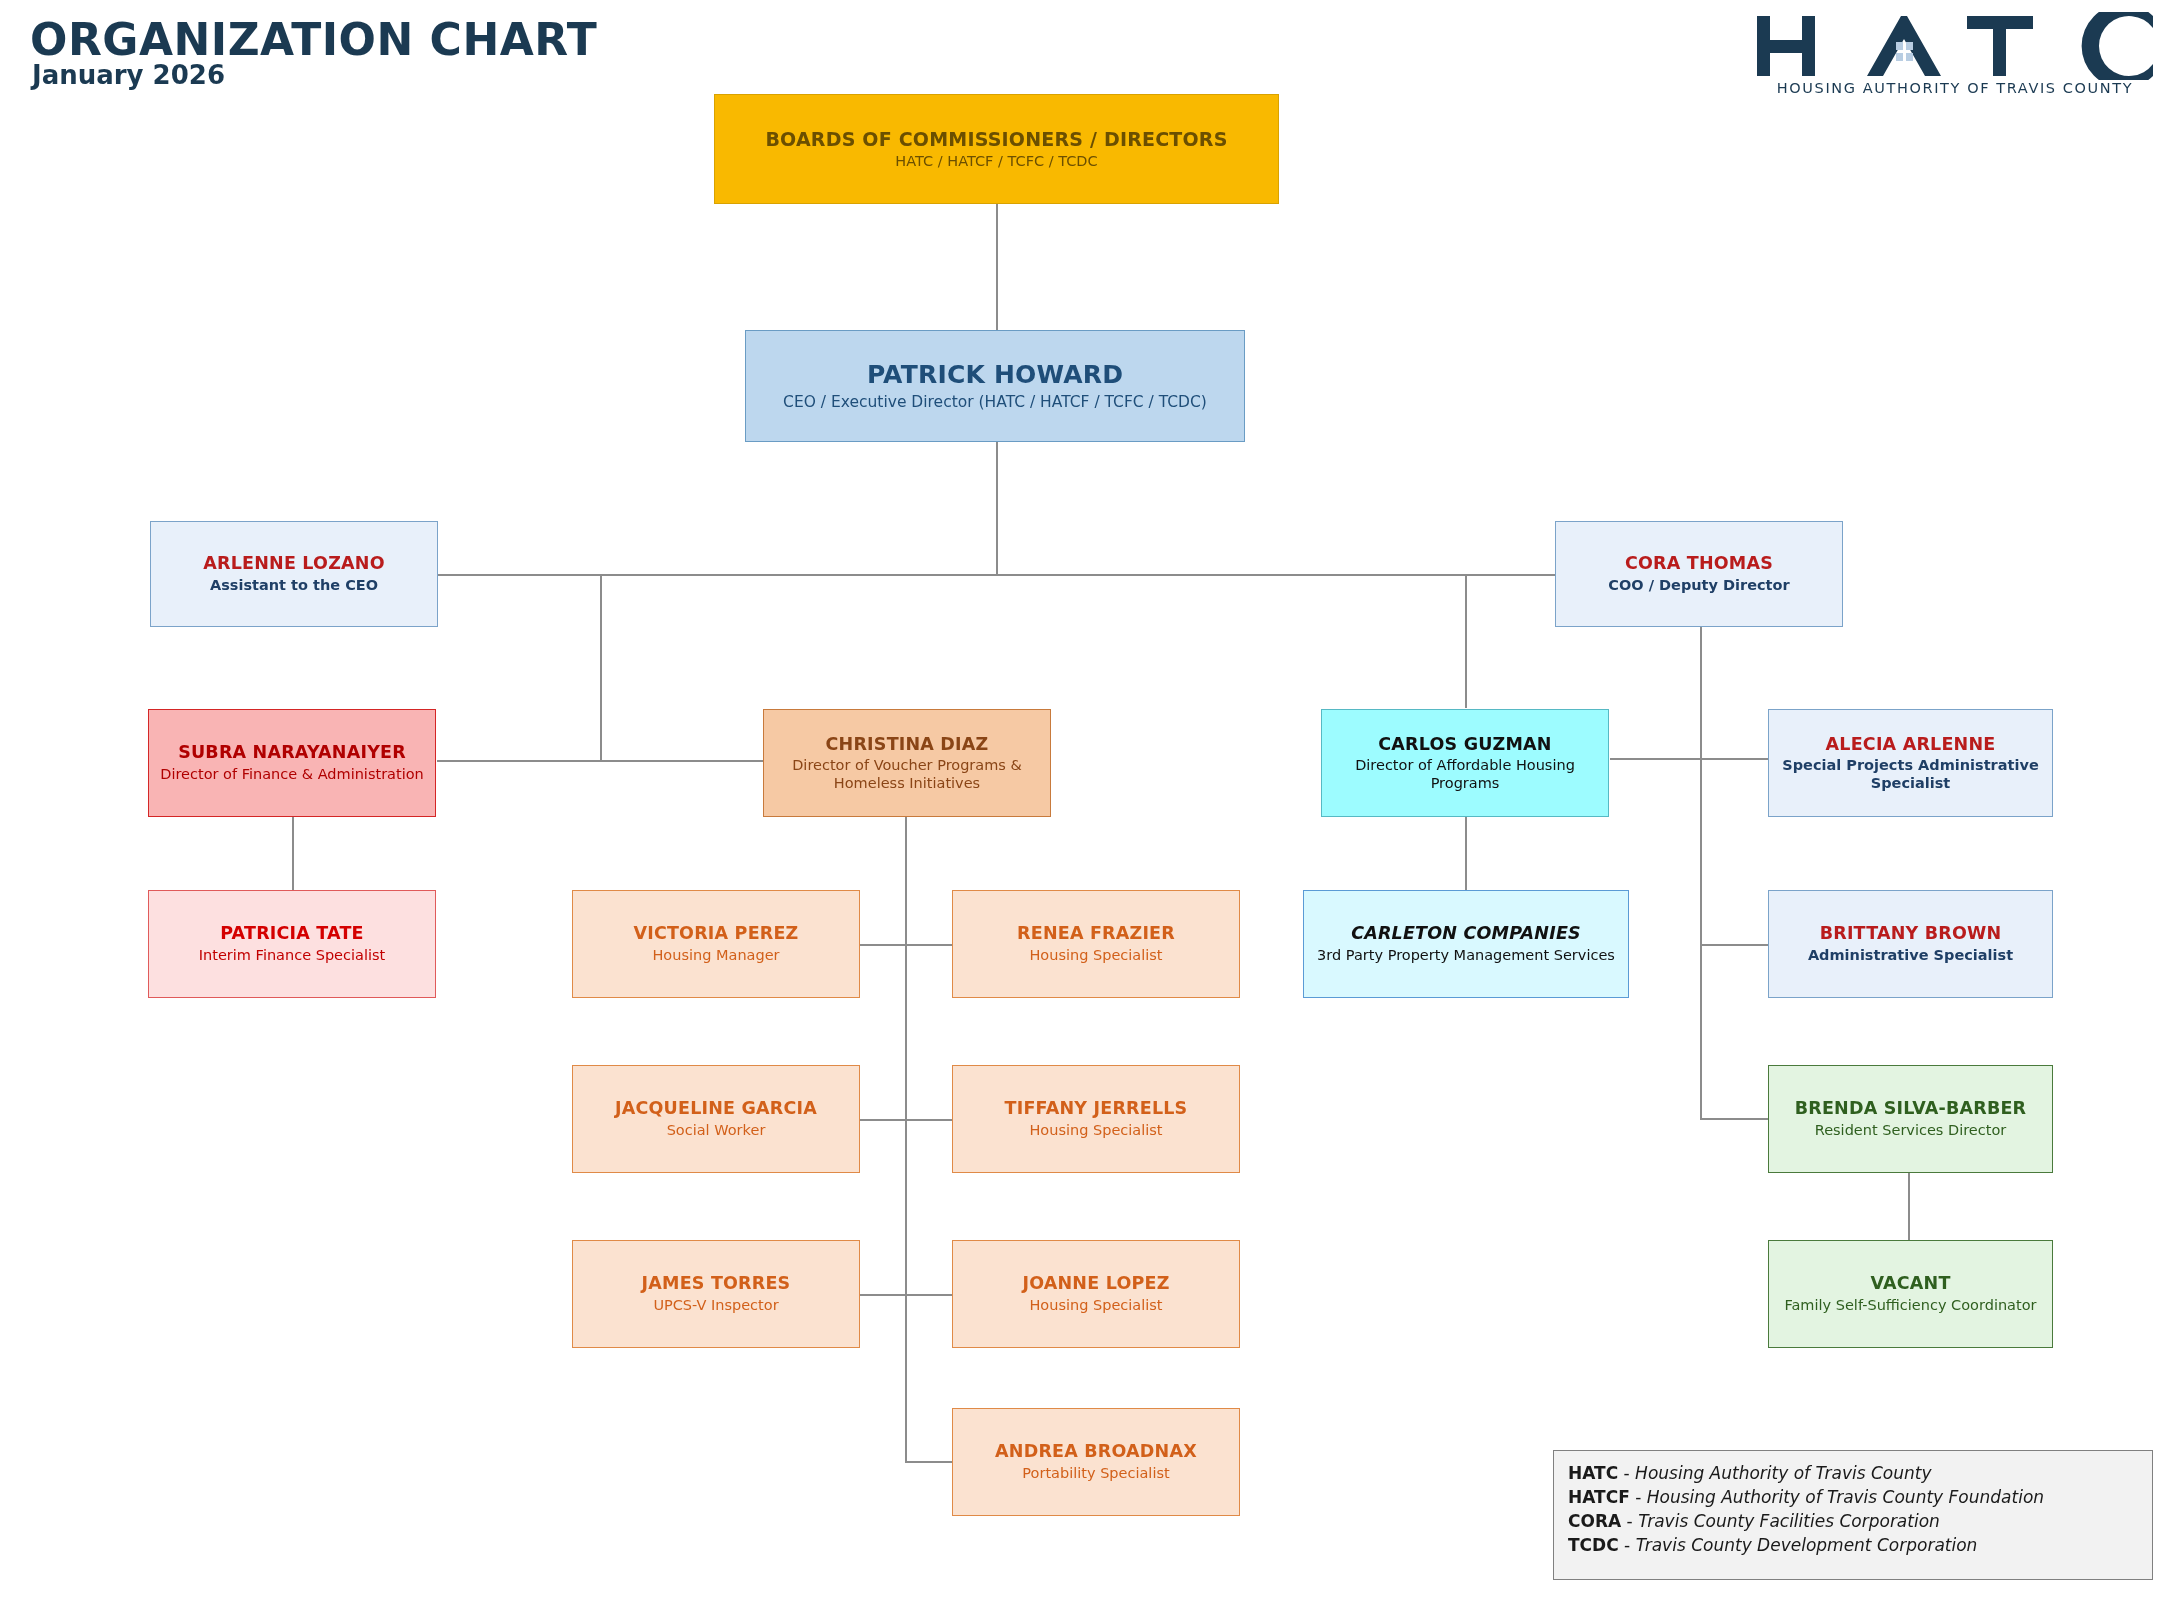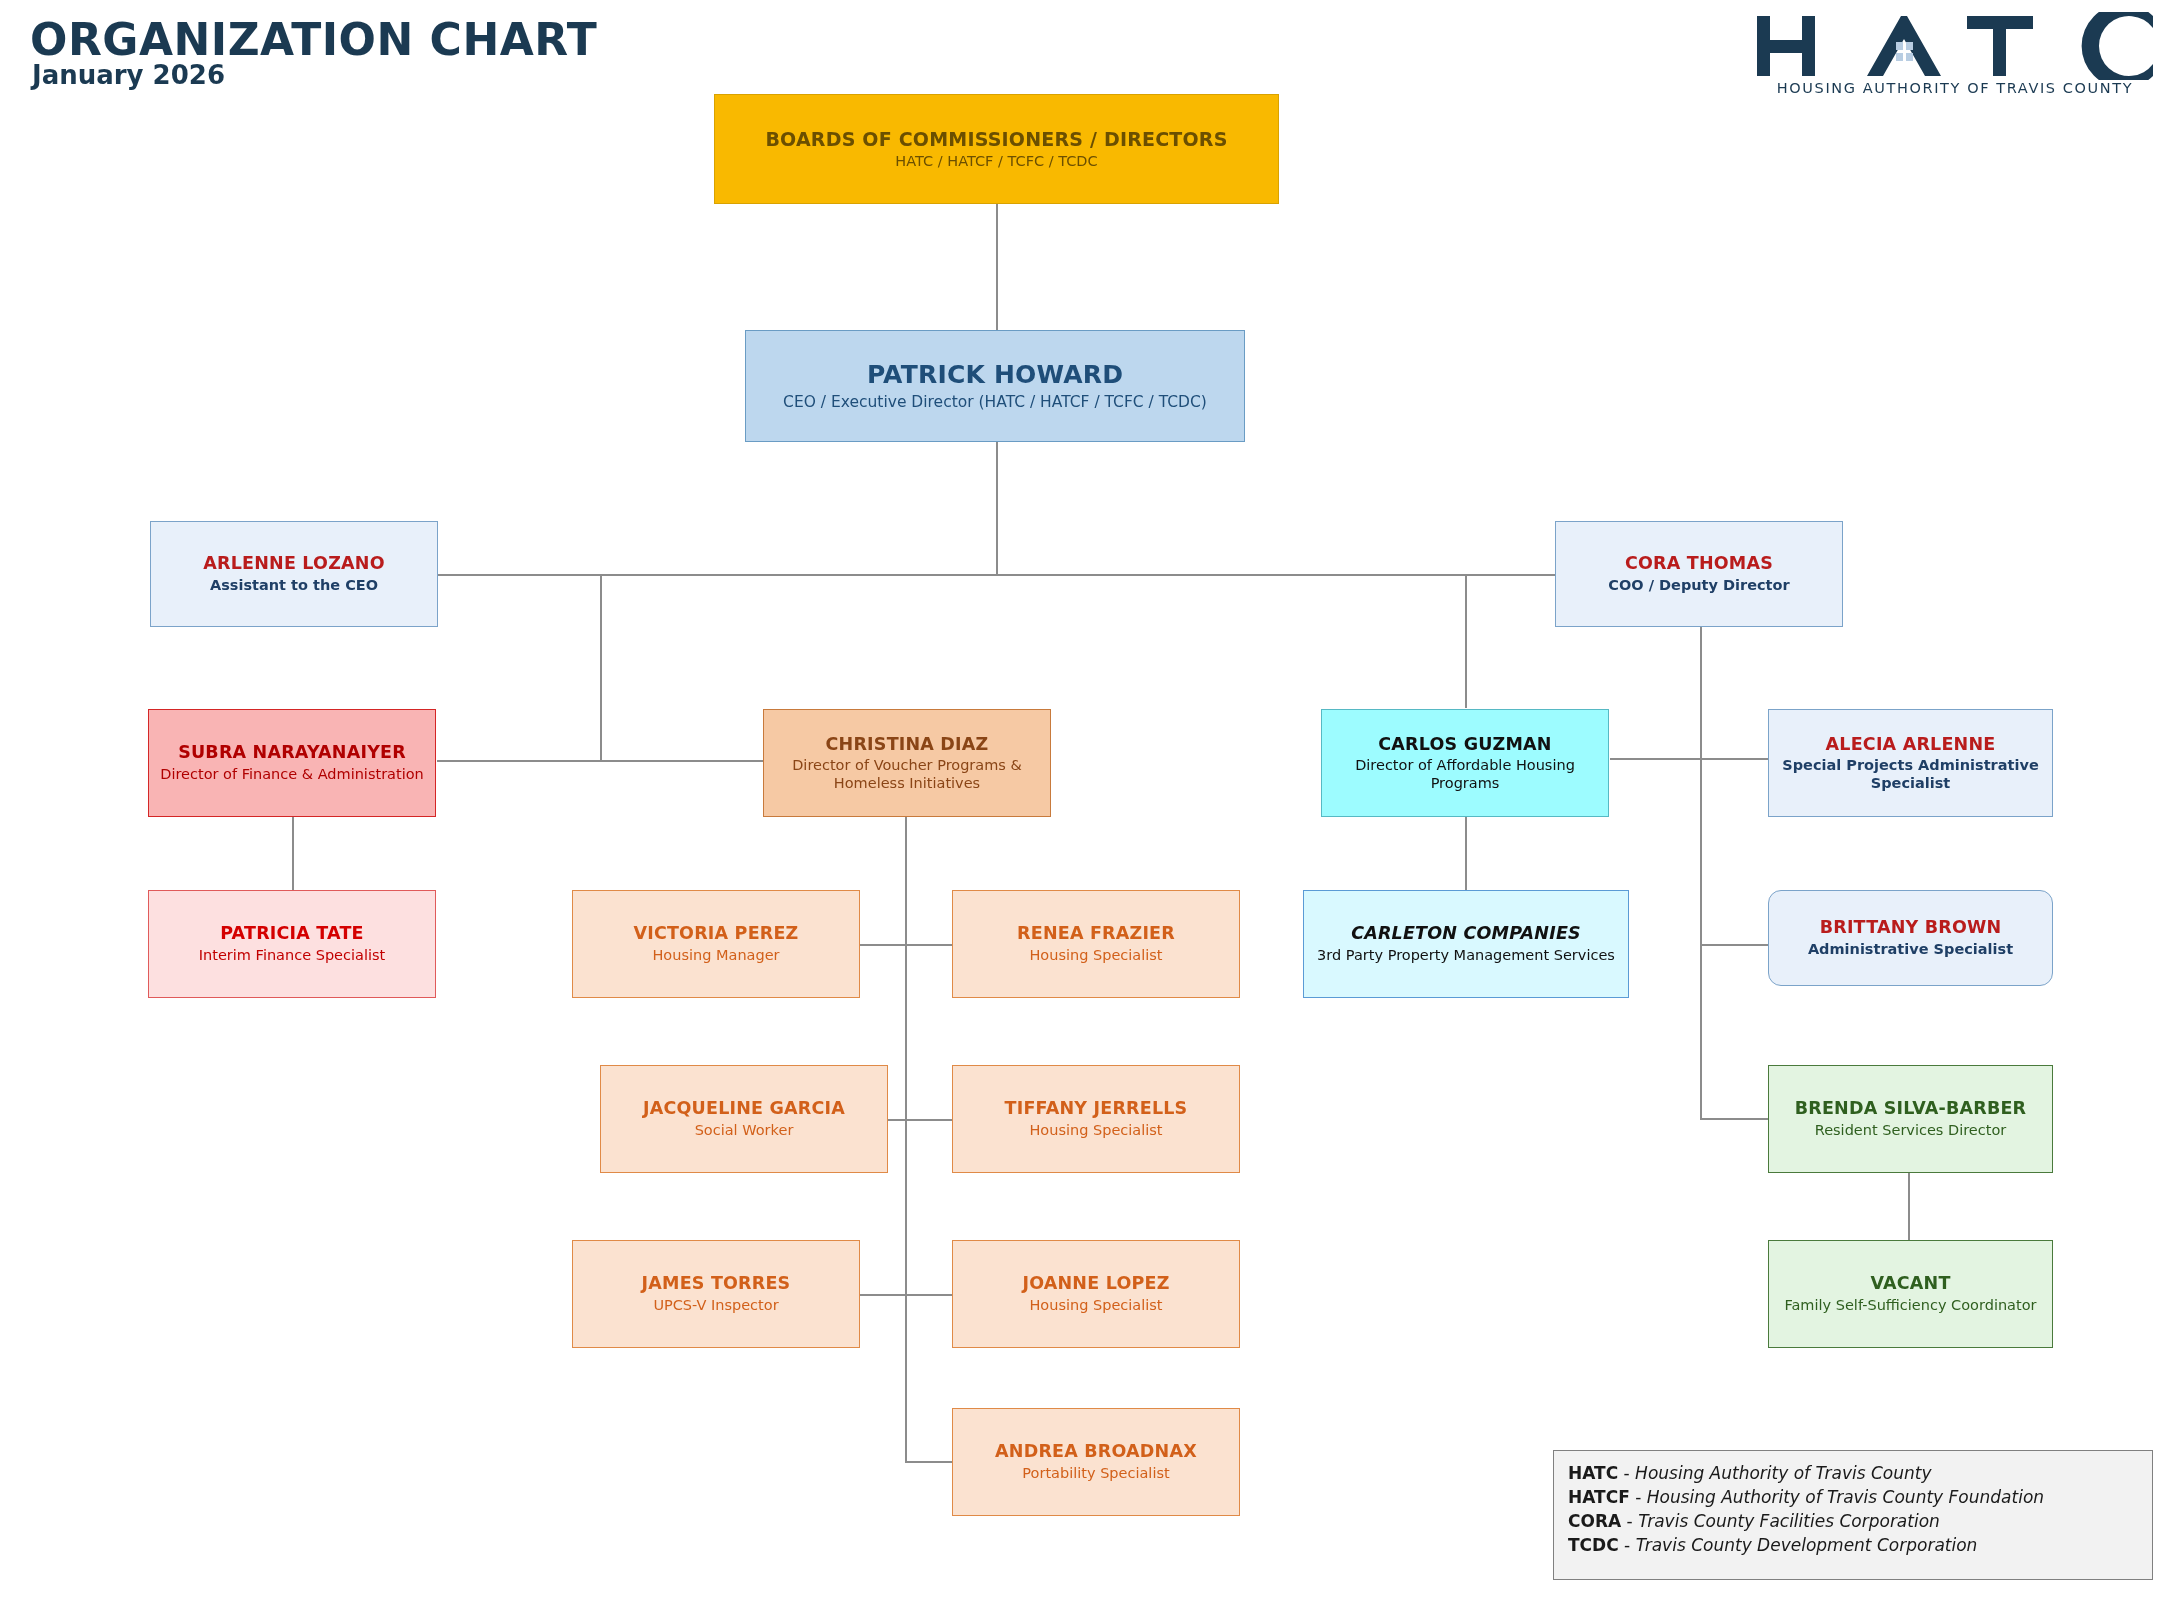--- a/index.html
+++ b/index.html
@@ -257,21 +257,21 @@
   <div class="node v-palecyan" style="left:1303px; top:890px; width:326px; height:108px;">
     <div class="nm">CARLETON COMPANIES</div>
     <div class="ttl">3rd Party Property Management Services</div>
   </div>
 
   <div class="node v-paleblue" style="left:1768px; top:709px; width:285px; height:108px;">
     <div class="nm">ALECIA ARLENNE</div>
     <div class="ttl">Special Projects Administrative Specialist</div>
   </div>
 
-  <div class="node v-paleblue" style="left:1768px; top:890px; width:285px; height:96px;border-radius:13px;">
+  <div class="node v-paleblue" style="left:1768px; top:890px; width:285px; height:108px;">
     <div class="nm">BRITTANY BROWN</div>
     <div class="ttl">Administrative Specialist</div>
   </div>
 
   <div class="node v-green" style="left:1768px; top:1065px; width:285px; height:108px;">
     <div class="nm">BRENDA SILVA-BARBER</div>
     <div class="ttl">Resident Services Director</div>
   </div>
 
   <div class="node v-green" style="left:1768px; top:1240px; width:285px; height:108px;">
@@ -282,21 +282,21 @@
   <div class="node v-paleorange" style="left:572px; top:890px; width:288px; height:108px;">
     <div class="nm">VICTORIA PEREZ</div>
     <div class="ttl">Housing Manager</div>
   </div>
 
   <div class="node v-paleorange" style="left:952px; top:890px; width:288px; height:108px;">
     <div class="nm">RENEA FRAZIER</div>
     <div class="ttl">Housing Specialist</div>
   </div>
 
-  <div class="node v-paleorange" style="left:572px; top:1065px; width:288px; height:108px;margin-left:28px;">
+  <div class="node v-paleorange" style="left:572px; top:1065px; width:288px; height:108px;">
     <div class="nm">JACQUELINE GARCIA</div>
     <div class="ttl">Social Worker</div>
   </div>
 
   <div class="node v-paleorange" style="left:952px; top:1065px; width:288px; height:108px;">
     <div class="nm">TIFFANY JERRELLS</div>
     <div class="ttl">Housing Specialist</div>
   </div>
 
   <div class="node v-paleorange" style="left:572px; top:1240px; width:288px; height:108px;">

